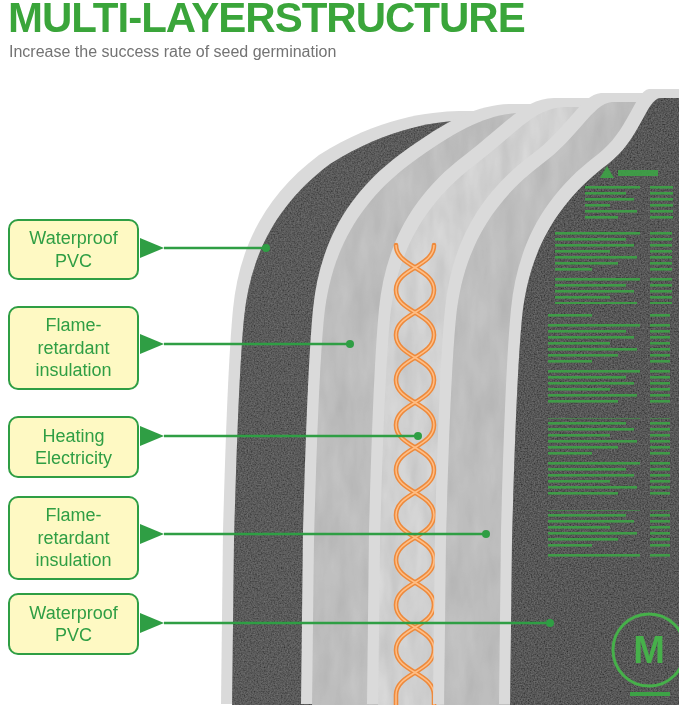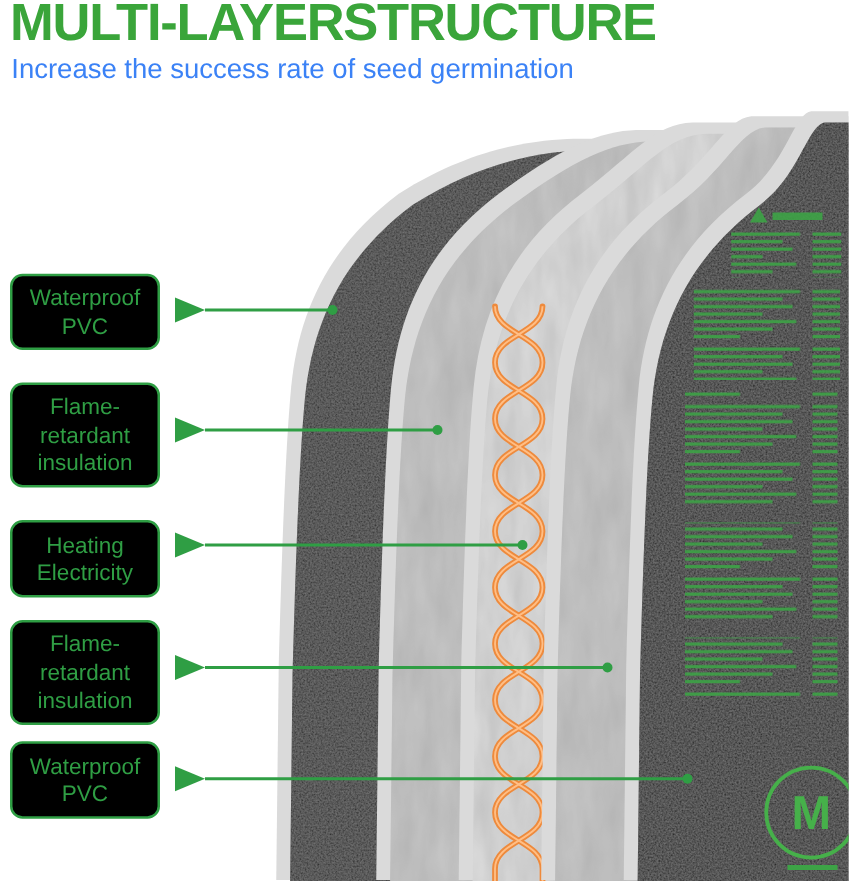--- a/index.html
+++ b/index.html
@@ -1,23 +1,23 @@
 <!DOCTYPE html>
 <html><head>
 <meta charset="utf-8">
 <style>
   html,body{margin:0;padding:0;background:#fff;}
   .stage{position:relative;width:679px;height:705px;background:#ffffff;overflow:hidden;
          font-family:"Liberation Sans",sans-serif;}
   .stage svg.diagram{position:absolute;left:0;top:0;}
   .title{position:absolute;left:8px;top:-4px;margin:0;font-size:42px;font-weight:800;
          letter-spacing:-1px;color:#3aa53a;white-space:nowrap;line-height:1.05;}
-  .subtitle{position:absolute;left:9px;top:43px;font-size:22px;color:#3b82f6;line-height:1.1;}
-  .label{position:absolute;left:8px;width:120px;border:2px solid #2f9e44;border-radius:10px;
-         background:#000000;color:#2f9e44;display:flex;align-items:center;justify-content:center;
+  .subtitle{position:absolute;left:9px;top:43px;font-size:16px;color:#737373;line-height:1.1;}
+  .label{position:absolute;left:8px;width:131px;border:2px solid #2f9e44;border-radius:10px;
+         background:#fef9c3;color:#2f9e44;display:flex;align-items:center;justify-content:center;
          text-align:center;font-size:18px;line-height:1.25;padding:6px 2px;box-sizing:border-box;}
   .label span{white-space:pre-line;}
   .lb1{top:219px;min-height:58px;}
   .lb2{top:306px;min-height:76px;}
   .lb3{top:406px;min-height:62px;margin-top:10px;}
   .lb4{top:496px;min-height:76px;}
   .lb5{top:593px;min-height:62px;}
 </style>
 </head>
 <body>

